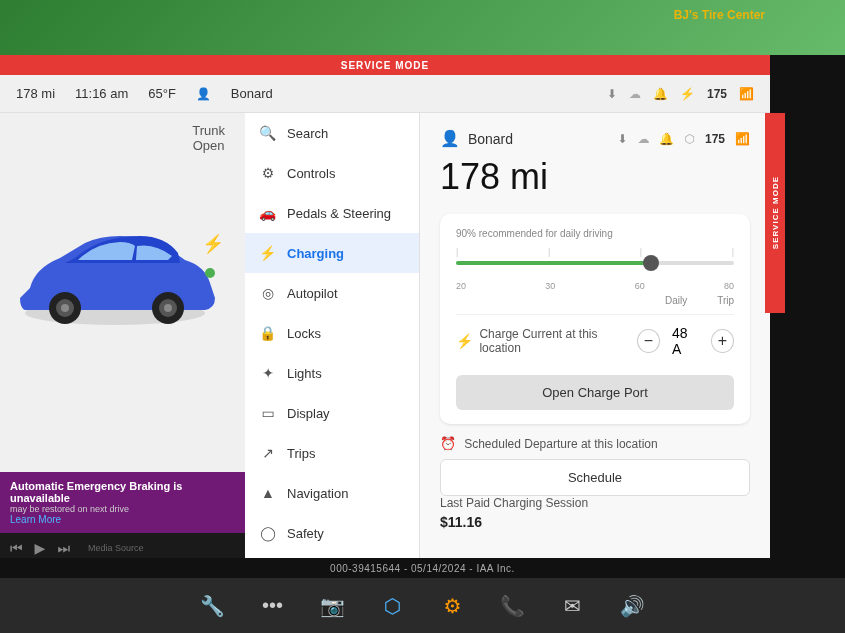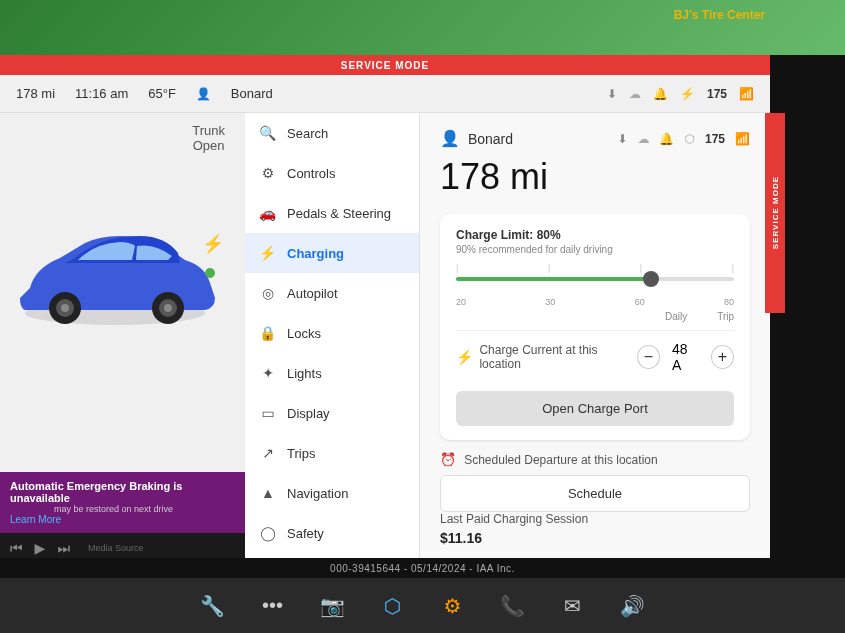--- a/index.html
+++ b/index.html
@@ -564,21 +564,21 @@
         <circle cx="200" cy="65" r="5" fill="#4caf50"></circle>
 
         <text x="205" y="280" font-size="14" fill="#4caf50">⚡</text>
       </svg>
       
       <div style="position:absolute;right:-5px;top:40px;font-size:18px;color:#4caf50;">⚡</div>
     </div>
 
     <div class="alert-bar" style="position:absolute;bottom:30px;left:0;width:245px;">
       <div class="alert-title">Automatic Emergency Braking is unavailable</div>
-      <div style="font-size:9px;color:#ccc;margin-left:44px;">may be restored on next drive</div>
+      <div style="font-size:9px;color:#ccc;">may be restored on next drive</div>
       <span class="learn-more">Learn More</span>
     </div>
 
     <div class="media-bar">
       <span style="font-size:14px;color:#888;cursor:pointer">⏮</span>
       <span style="font-size:14px;color:#888;cursor:pointer">▶</span>
       <span style="font-size:14px;color:#888;cursor:pointer">⏭</span>
       <span style="font-size:9px;color:#666;margin-left:6px;">Media Source</span>
       <br>
       <span style="font-size:8px;color:#555;"></span>
@@ -646,21 +646,20 @@
         <span style="font-size:12px;color:#333;font-weight:600">175</span>
         <span style="font-size:12px;color:#aaa">📶</span>
       </div>
     </div>
 
     
     <div class="range-display">178 mi</div>
 
     
     <div class="charge-card">
-      <div class="charge-limit-label">Charge Limit: 80%</div>
       <div class="charge-limit-sub">90% recommended for daily driving</div>
 
       
       <div class="slider-container">
         <div class="slider-labels" style="margin-bottom:2px;font-size:9px;color:#ccc;">
           <span>|</span>
             <span>|</span>
             <span>|</span>
             <span>|</span>
         </div>

